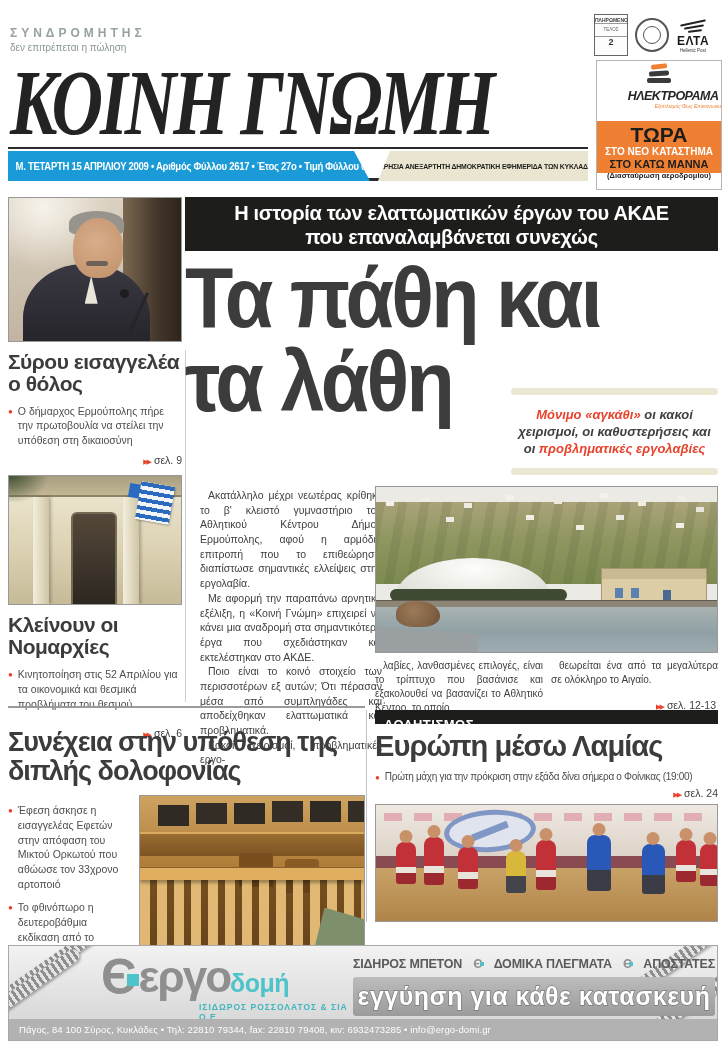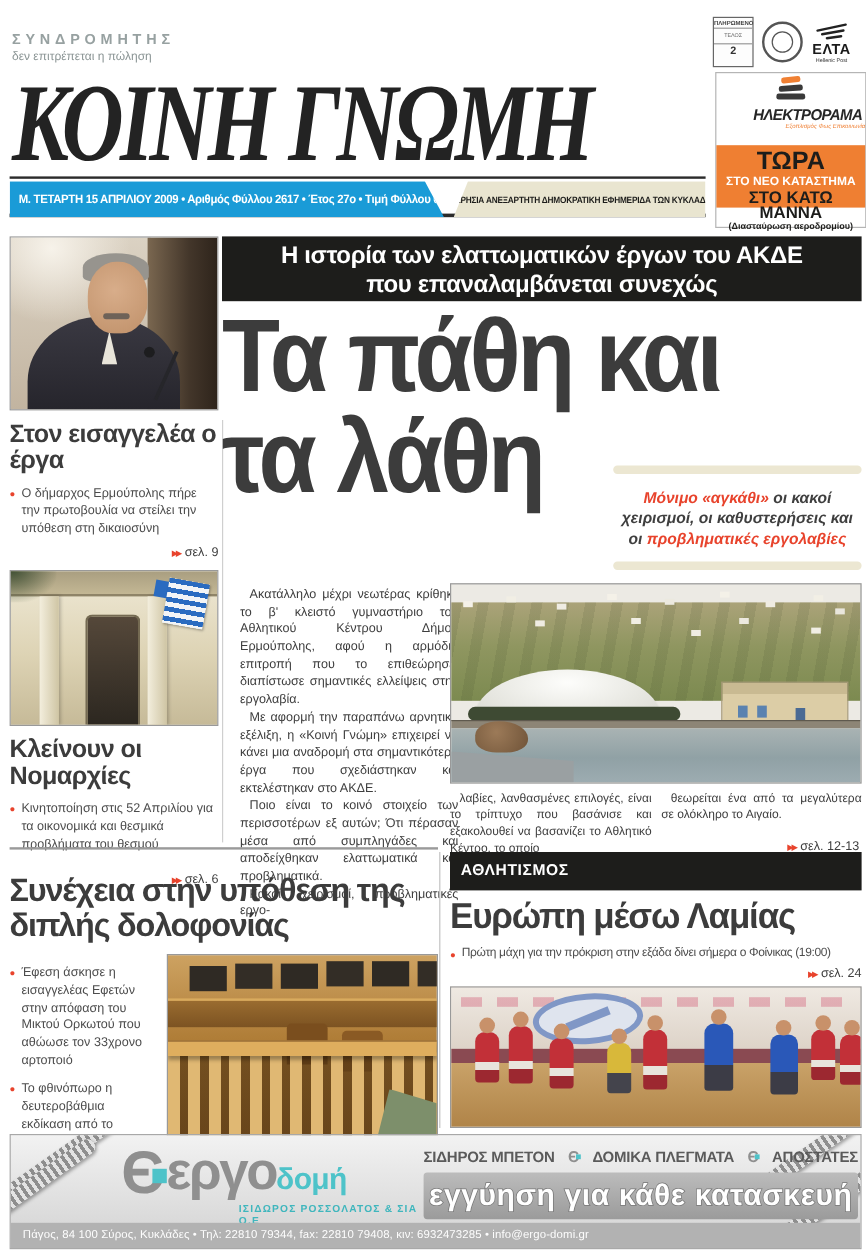--- a/index.html
+++ b/index.html
@@ -43,21 +43,21 @@
   .ae-icon { width:30px; height:22px; margin:0 auto; position:relative; }
   .ae-icon span { position:absolute; left:50%; border-radius:2px; }
   .ae-icon span:nth-child(1){ width:16px; height:5px; background:#f08033; transform:translateX(-50%) rotate(-6deg); top:0; }
   .ae-icon span:nth-child(2){ width:20px; height:5px; background:#3a3a3a; transform:translateX(-50%) rotate(-4deg); top:7px; }
   .ae-icon span:nth-child(3){ width:24px; height:5px; background:#3a3a3a; transform:translateX(-50%); top:14px; }
   .ae-brand { font-size:13px; font-weight:bold; color:#262626; letter-spacing:-0.5px; margin-top:2px; transform:scaleX(0.96); }
   .ae-brand-sub { font-size:5px; color:#ef7f32; }
   .ae-bottom { height:52px; background:#ef7f32; text-align:center; padding-top:2px; }
   .ae-now { font-size:21px; font-weight:bold; color:#1d1d1b; line-height:23px; }
   .ae-l2 { font-size:10px; font-weight:bold; color:#ffffff; line-height:12px; }
-  .ae-l3 { font-size:14px; font-weight:bold; color:#1d1d1b; line-height:13px; }
+  .ae-l3 { font-size:11px; font-weight:bold; color:#1d1d1b; line-height:13px; }
   .ae-l4 { font-size:7.5px; font-weight:bold; color:#1d1d1b; line-height:10px; }
 
   
   .left-col { position:absolute; left:8px; top:197px; width:174px; }
   .photo { position:relative; overflow:hidden; border:1px solid #999; }
   .photo-mayor { height:145px; background:linear-gradient(180deg,#dbd2c3,#c2b4a0); }
   .pm-arch { position:absolute; left:-10px; top:-18px; width:110px; height:90px; background:radial-gradient(ellipse at 40% 30%, rgba(248,244,236,.95), rgba(248,244,236,0) 70%); }
   .pm-col { position:absolute; right:0; top:0; width:34%; height:100%; background:linear-gradient(90deg,#7a6750,#43362a 60%,#2e241b); }
   .pm-colw { position:absolute; right:26%; top:0; width:10px; height:100%; background:linear-gradient(90deg,#efe9dd,#cdc4b2); }
   .pm-torso { position:absolute; bottom:0; left:8%; width:74%; height:54%; background:linear-gradient(180deg,#3a3942,#26252c); border-radius:48% 48% 0 0 / 70% 70% 0 0; }
@@ -129,21 +129,21 @@
   .photo-court { flex:1; height:153px; background:linear-gradient(180deg,#cda261 0%,#b07e38 45%,#926228 100%); }
   .pc-screens { position:absolute; left:8%; top:6%; width:14%; height:14%; background:#2f2a24; box-shadow:38px -2px 0 #332d26, 76px -2px 0 #2f2a24, 114px -4px 0 #332d26, 152px -4px 0 #2f2a24, 190px -4px 0 #332d26; }
   .pc-bench { position:absolute; left:0; top:24%; width:100%; height:16%; background:linear-gradient(180deg,#9a6c30,#7c5322); border-top:2px solid #d9ab5e; }
   .pc-chair { position:absolute; left:44%; top:38%; width:34px; height:34px; background:#7a4e1e; border-radius:4px 4px 0 0; box-shadow:46px 6px 0 #8a5a24; }
   .pc-rail { position:absolute; left:0; bottom:0; width:100%; height:46%; background:repeating-linear-gradient(90deg,#e0b873 0 10px, rgba(70,45,15,.55) 10px 17px); }
   .pc-railtop { position:absolute; left:0; bottom:44%; width:100%; height:9%; background:#dfae5e; border-top:1px solid #8a5f2e; box-shadow:0 3px 3px rgba(0,0,0,.3); }
   .pc-seats { position:absolute; right:0; bottom:0; width:22%; height:26%; background:#7d8f6b; clip-path:polygon(20% 0,100% 30%,100% 100%,0 100%); }
 
   
   .sports { position:absolute; left:366px; top:710px; width:352px; border-left:1px solid #c2c2c2; padding-left:8px; }
-  .sports-bar { height:32px; background:#1d1d1b; color:#fff; font-size:13px; font-weight:bold; line-height:29px; padding-left:9px; letter-spacing:0.5px; }
+  .sports-bar { height:14px; background:#1d1d1b; color:#fff; font-size:13px; font-weight:bold; line-height:29px; padding-left:9px; letter-spacing:0.5px; }
   .sports-headline { margin-top:5px; font-size:30px; font-weight:bold; color:#3c3c3c; letter-spacing:-1px; transform:scaleX(0.97); transform-origin:left center; white-space:nowrap; }
   .sports-bullet { display:flex; gap:5px; margin-top:7px; }
   .sports-bullet .bullet-text { font-size:10px; letter-spacing:-0.3px; white-space:nowrap; }
   .sports-ref { margin-top:2px; }
   .photo-volley { position:relative; overflow:hidden; border:1px solid #999; margin-top:5px; height:118px; background:#e8e2da; }
   .pv-banner { position:absolute; left:0; top:0; width:100%; height:44%; background:linear-gradient(180deg,#efe9e2,#ddd3c8); }
   .pv-banner::after { content:""; position:absolute; inset:6px 8px; background:repeating-linear-gradient(90deg, rgba(215,120,140,.5) 0 18px, rgba(0,0,0,0) 18px 30px); height:8px; top:8px; }
   .pv-hyundai { position:absolute; left:20%; top:4%; width:92px; height:42px; border:5px solid #8097c6; border-radius:50%; transform:rotate(-4deg); background:#dfe4ee; }
   .pv-hyundai i { position:absolute; left:50%; top:50%; width:38px; height:7px; background:#8097c6; transform:translate(-50%,-50%) rotate(-18deg); }
   .pv-floor { position:absolute; left:0; bottom:0; width:100%; height:56%; background:linear-gradient(180deg,#8a4a52 0 18%, #c9a268 18%, #b08448 100%); }
@@ -243,21 +243,21 @@
         <div class="pm-colw"></div>
         <div class="pm-col"></div>
       <div class="pm-torso"></div>
         <div class="pm-shirt"></div>
       <div class="pm-hair"></div>
         <div class="pm-head"></div>
         <div class="pm-must"></div>
       <div class="pm-mic"></div>
         <div class="pm-michead"></div>
     </div>
-    <div class="story-headline">Στον εισαγγελέα ο έργα</div>
+    <div class="story-headline">Σύρου εισαγγελέα ο θόλος</div>
     <div class="bullet-item">
       <span class="bullet-dot">●</span>
       <span class="bullet-text">Ο δήμαρχος Ερμούπολης πήρε την πρωτοβουλία να στείλει την υπόθεση στη δικαιοσύνη</span>
     </div>
     <div class="pageref">
       <span class="arrows">▶▶</span><span>σελ. 9</span>
     </div>
     <div class="photo photo-building">
       <div class="pb-cornice"></div>
         <div class="pb-col1"></div>

